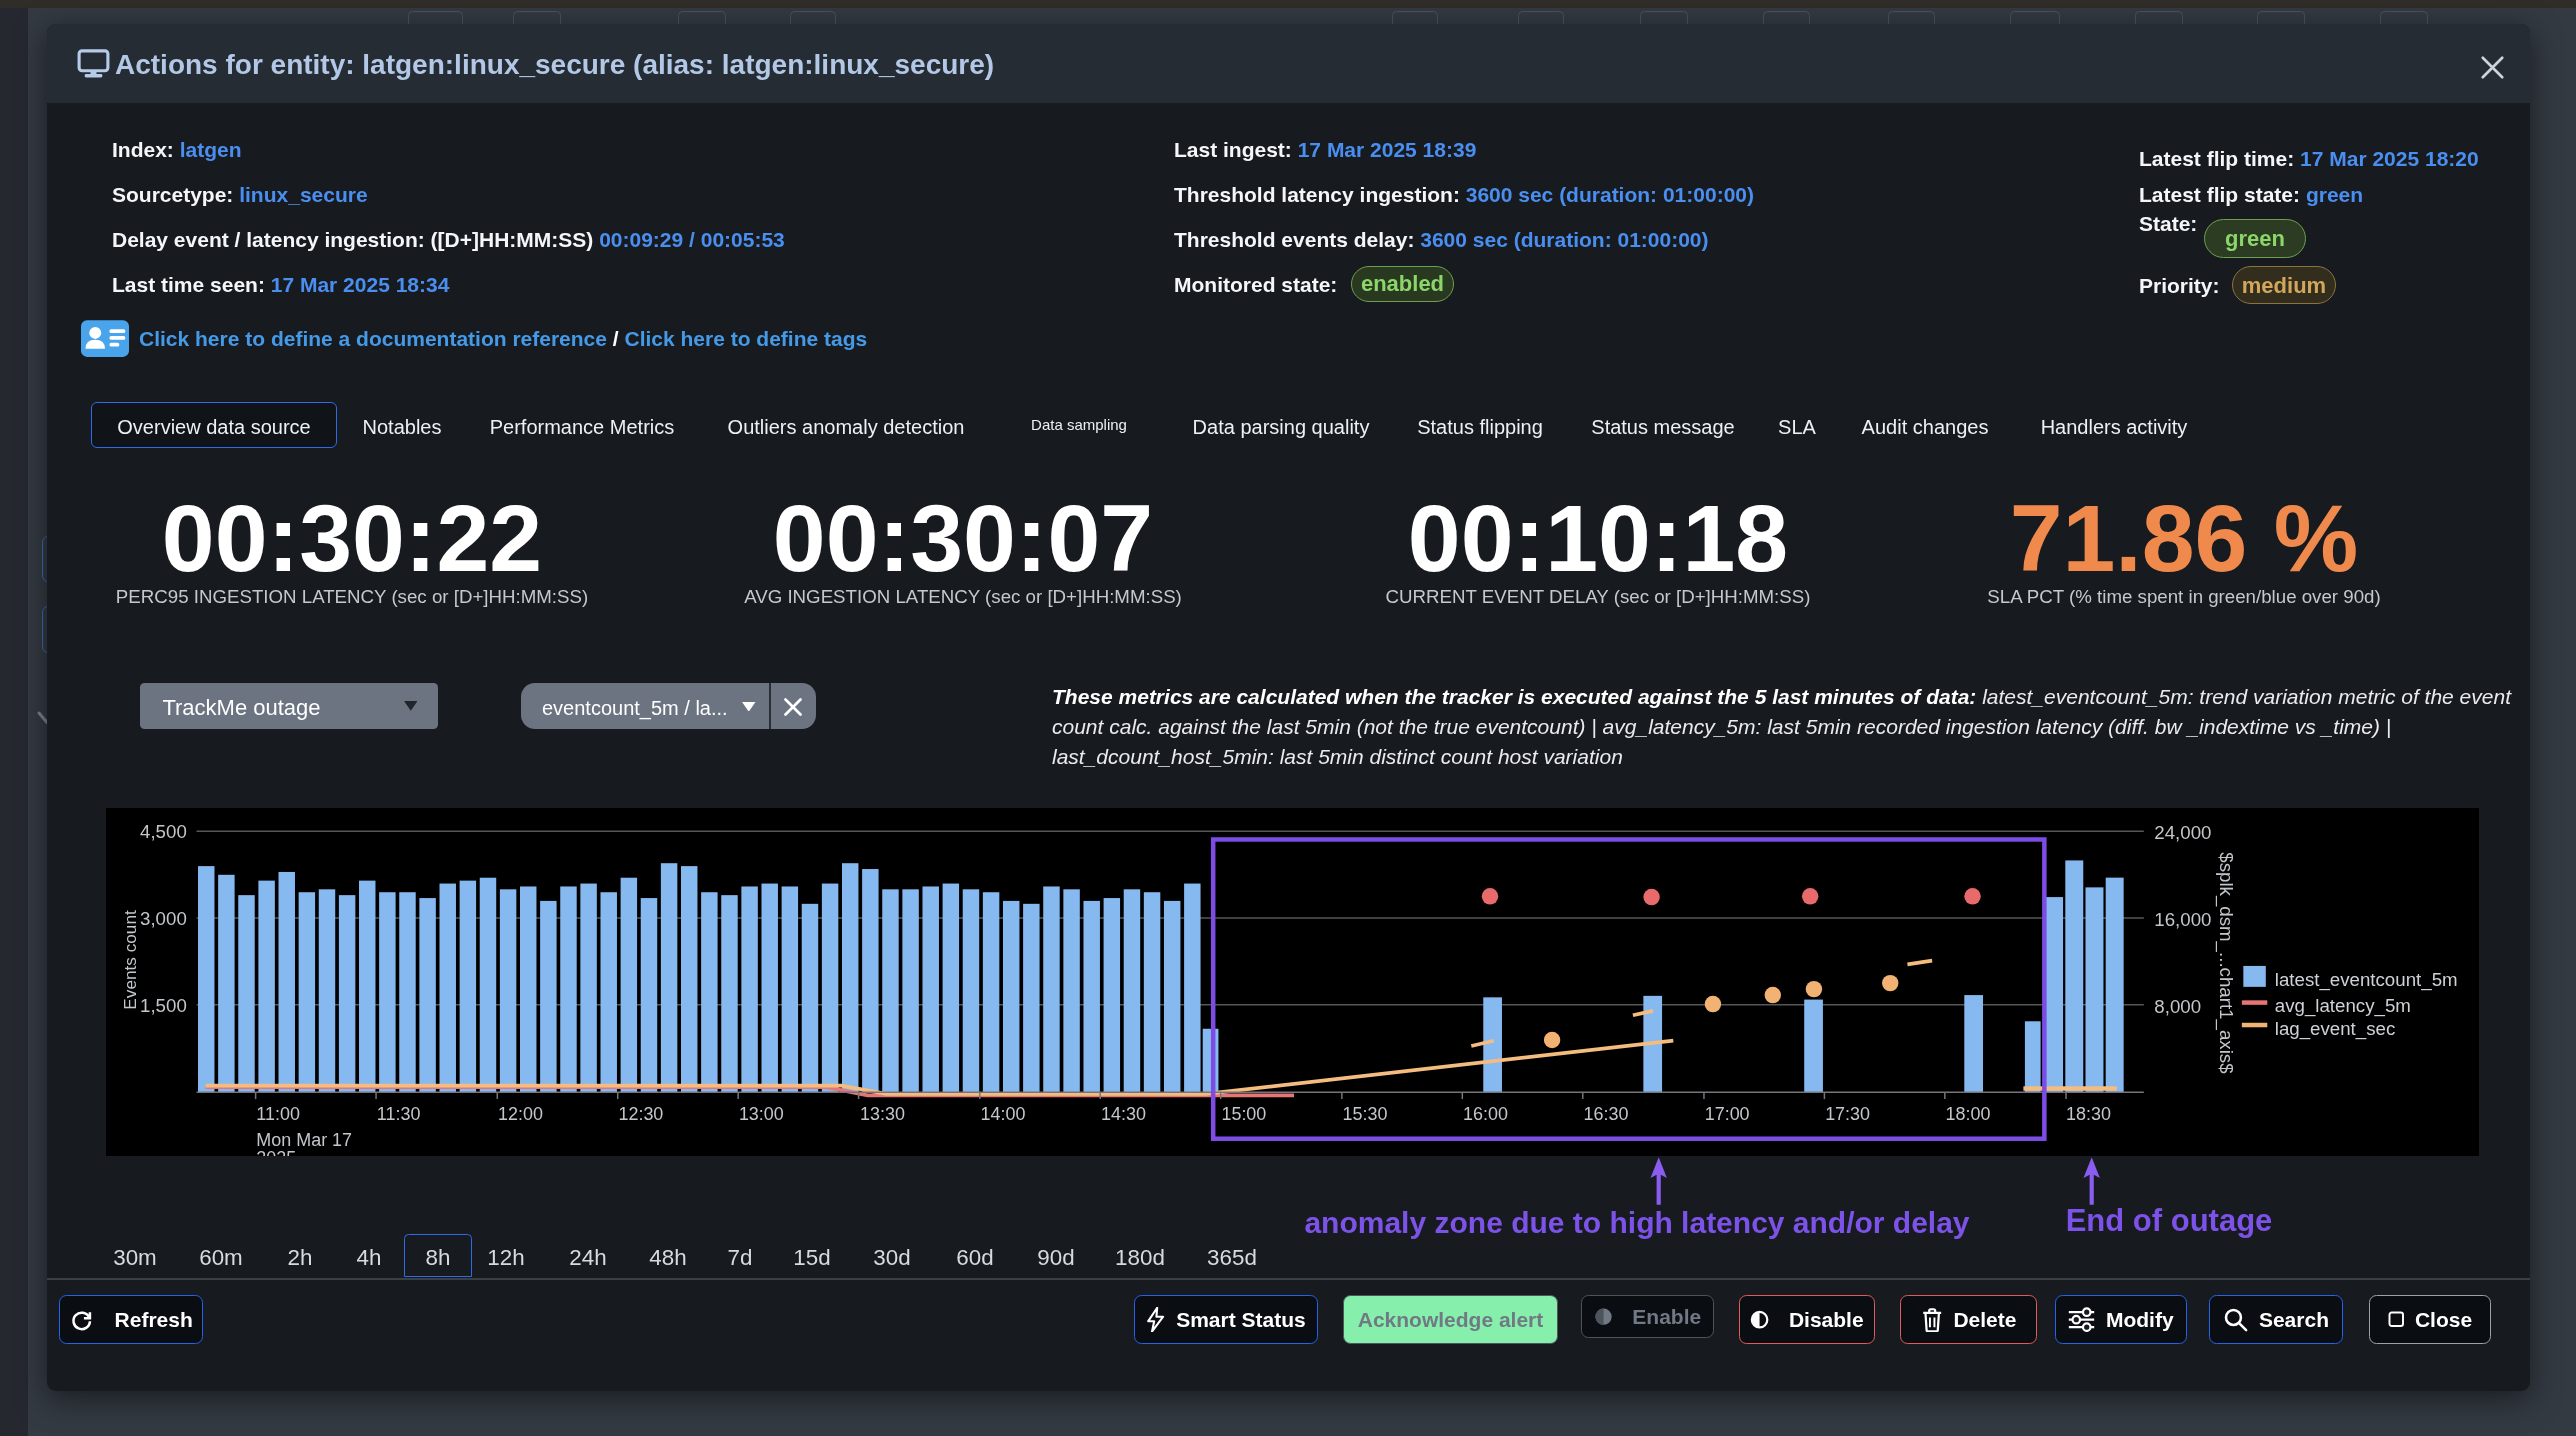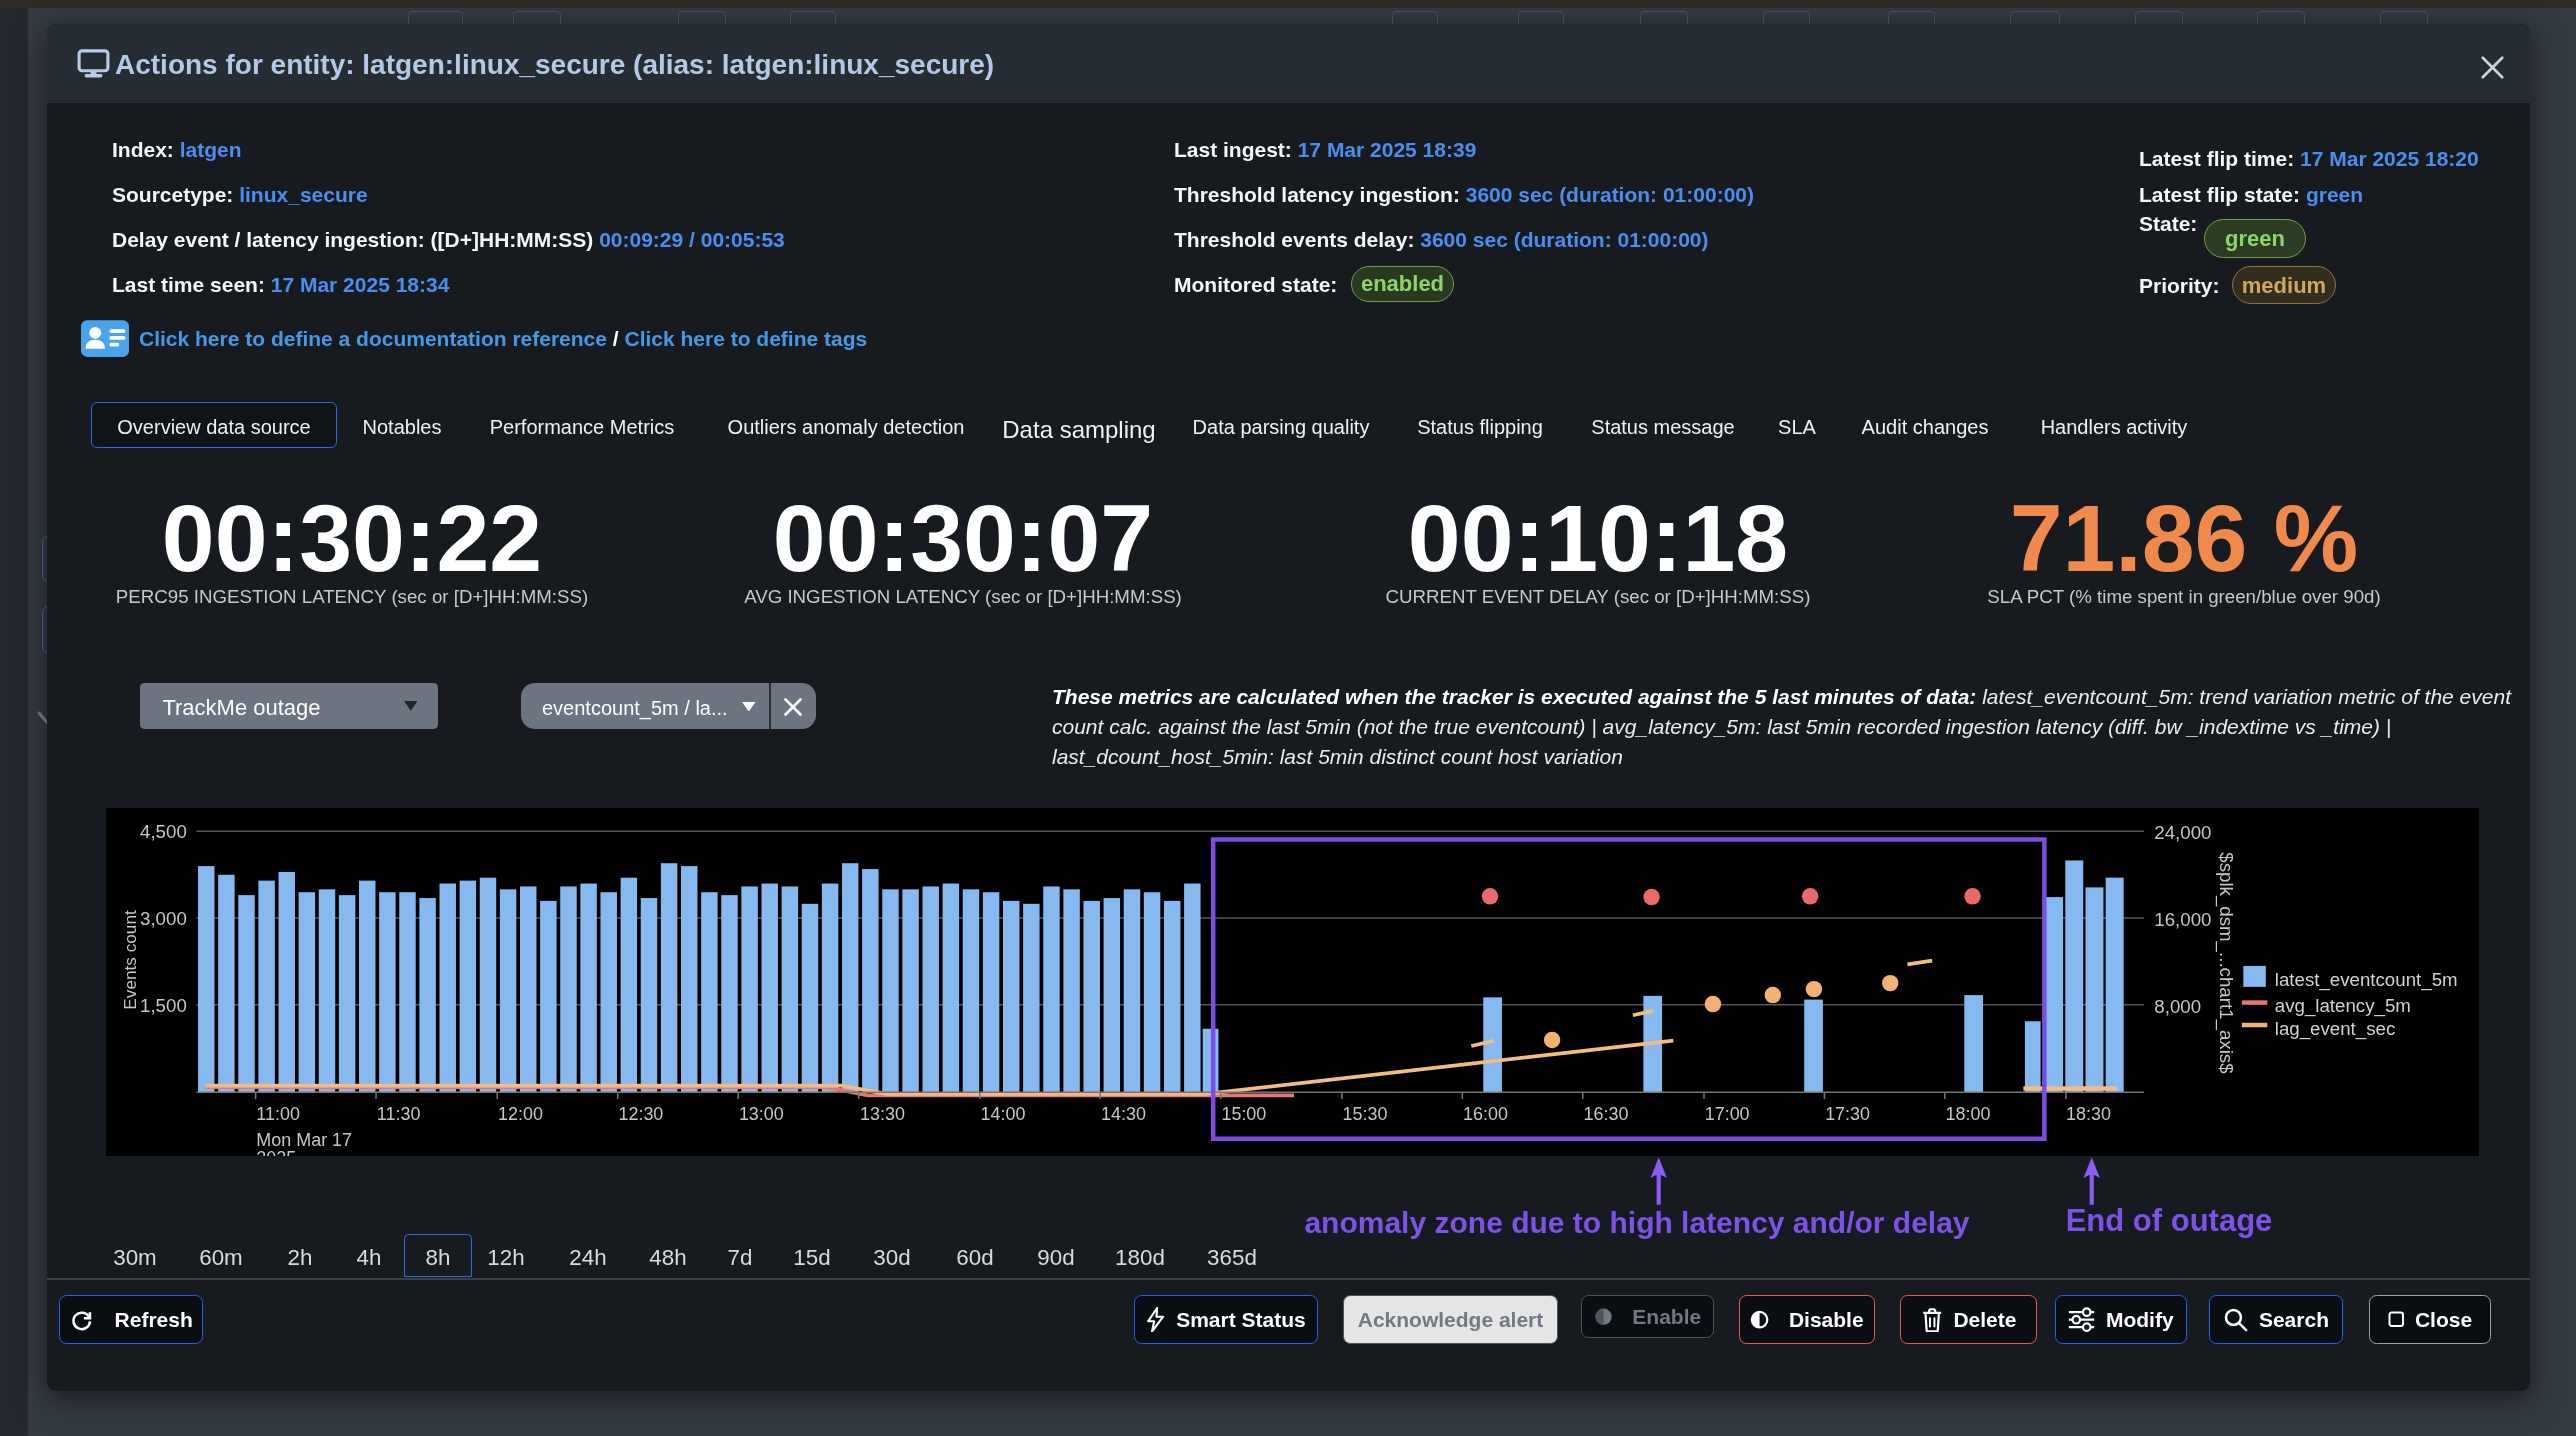--- a/index.html
+++ b/index.html
@@ -78,21 +78,21 @@
 <div class="abs pill" style="left:2204px;top:219px;width:102px;height:39px;line-height:37px;background:#2b3c22;border:1.5px solid #6f9e50;color:#8bd56a;">green</div>
 <div class="abs lbl" style="left:2139px;top:274px;">Priority:</div>
 <div class="abs pill" style="left:2232px;top:266px;width:104px;height:38px;line-height:37px;background:#322d1c;border:1.5px solid #8a7440;color:#d2a75c;">medium</div>
 
 <div id="tabs">
 <div class="abs" style="left:91px;top:402px;width:246px;height:46px;background:rgba(0,0,0,.28);border:1.5px solid #2e6be5;border-radius:6px;"></div>
 <div class="abs" style="left:214px;top:416px;transform:translateX(-50%);font-size:20px;color:#eef1f3;white-space:nowrap;">Overview data source</div>
 <div class="abs" style="left:402px;top:416px;transform:translateX(-50%);font-size:20px;color:#eef1f3;white-space:nowrap;">Notables</div>
 <div class="abs" style="left:582px;top:416px;transform:translateX(-50%);font-size:20px;color:#eef1f3;white-space:nowrap;">Performance Metrics</div>
 <div class="abs" style="left:846px;top:416px;transform:translateX(-50%);font-size:20px;color:#eef1f3;white-space:nowrap;">Outliers anomaly detection</div>
-<div class="abs" style="left:1079px;top:416px;transform:translateX(-50%);font-size:24px;color:#eef1f3;white-space:nowrap;">Data sampling</div>
+<div class="abs" style="left:1079px;top:416px;transform:translateX(-50%);font-size:15px;color:#eef1f3;white-space:nowrap;">Data sampling</div>
 <div class="abs" style="left:1281px;top:416px;transform:translateX(-50%);font-size:20px;color:#eef1f3;white-space:nowrap;">Data parsing quality</div>
 <div class="abs" style="left:1480px;top:416px;transform:translateX(-50%);font-size:20px;color:#eef1f3;white-space:nowrap;">Status flipping</div>
 <div class="abs" style="left:1663px;top:416px;transform:translateX(-50%);font-size:20px;color:#eef1f3;white-space:nowrap;">Status message</div>
 <div class="abs" style="left:1797px;top:416px;transform:translateX(-50%);font-size:20px;color:#eef1f3;white-space:nowrap;">SLA</div>
 <div class="abs" style="left:1925px;top:416px;transform:translateX(-50%);font-size:20px;color:#eef1f3;white-space:nowrap;">Audit changes</div>
 <div class="abs" style="left:2114px;top:416px;transform:translateX(-50%);font-size:20px;color:#eef1f3;white-space:nowrap;">Handlers activity</div>
 </div>
 
 <div id="metrics">
 <div class="abs" style="left:352px;top:491px;transform:translateX(-50%);font-size:95px;line-height:1;font-weight:bold;color:#fff;white-space:nowrap;">00:30:22</div>
@@ -296,21 +296,21 @@
         <path d="M28 7 L28 15 L20 15" fill="none" stroke="#fff" stroke-width="3.4"></path>
       </svg>
       <span>Refresh</span>
     </div>
 <div class="abs" style="left:1134px;top:1295px;width:184px;height:49px;background:#0a0d11;border:1.5px solid #2563eb;border-radius:7.5px;color:#fff;font-size:21px;font-weight:bold;display:flex;align-items:center;justify-content:center;gap:10.5px;">
       <svg width="19.4" height="25.4" viewBox="0 0 26 34">
         <path d="M15 1 L3 19 L11 19 L8 33 L23 13 L14 13 Z" fill="none" stroke="#fff" stroke-width="2.8" stroke-linejoin="round"></path>
       </svg>
       <span>Smart Status</span>
     </div>
-<div class="abs" style="left:1343px;top:1295px;width:215px;height:49px;background:#e5e5e5;border:1.5px solid #4c545c;border-radius:7.5px;color:#707984;font-size:21px;font-weight:bold;display:flex;align-items:center;justify-content:center;gap:10.5px;">
+<div class="abs" style="left:1343px;top:1295px;width:215px;height:49px;background:#86efac;border:1.5px solid #4c545c;border-radius:7.5px;color:#707984;font-size:21px;font-weight:bold;display:flex;align-items:center;justify-content:center;gap:10.5px;">
       <span>Acknowledge alert</span>
     </div>
 <div class="abs" style="left:1581px;top:1295px;width:133px;height:43px;background:#0a0d11;border:1.5px solid #4c545c;border-radius:7.5px;color:#707984;font-size:21px;font-weight:bold;display:flex;align-items:center;justify-content:center;gap:10.5px;">
       <svg width="28" height="19.4" viewBox="0 0 38 26">
         <circle cx="13" cy="13" r="11" fill="#707984"></circle>
         <path d="M13 2 A11 11 0 0 0 13 24 Z" fill="#4c545c"></path>
       </svg>
       <span>Enable</span>
     </div>
 <div class="abs" style="left:1739px;top:1295px;width:136px;height:49px;background:#0a0d11;border:1.5px solid #e05b5b;border-radius:7.5px;color:#fff;font-size:21px;font-weight:bold;display:flex;align-items:center;justify-content:center;gap:10.5px;">

